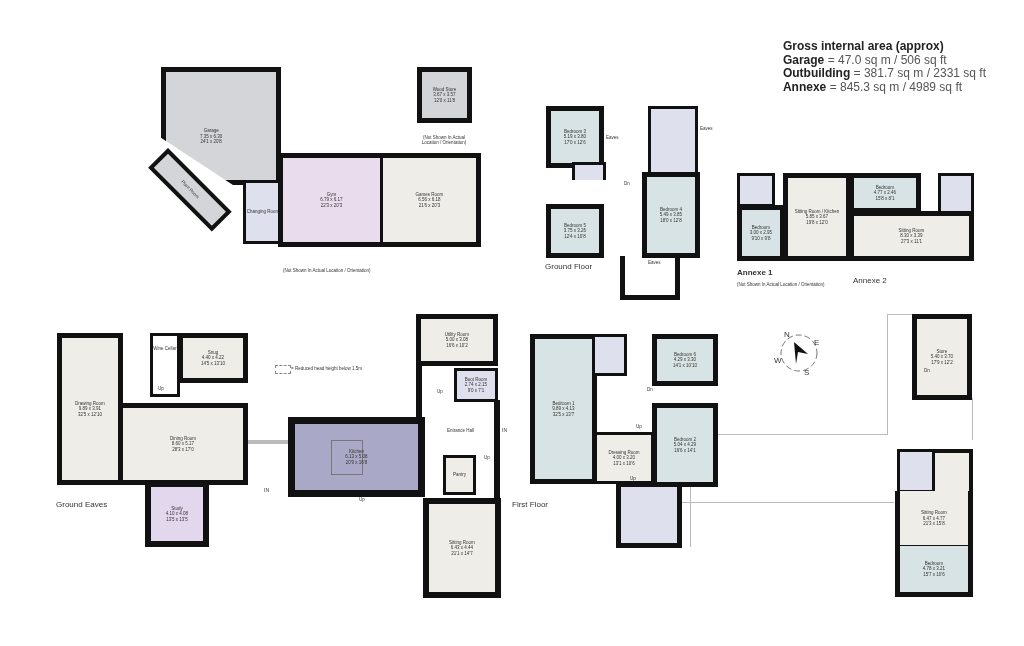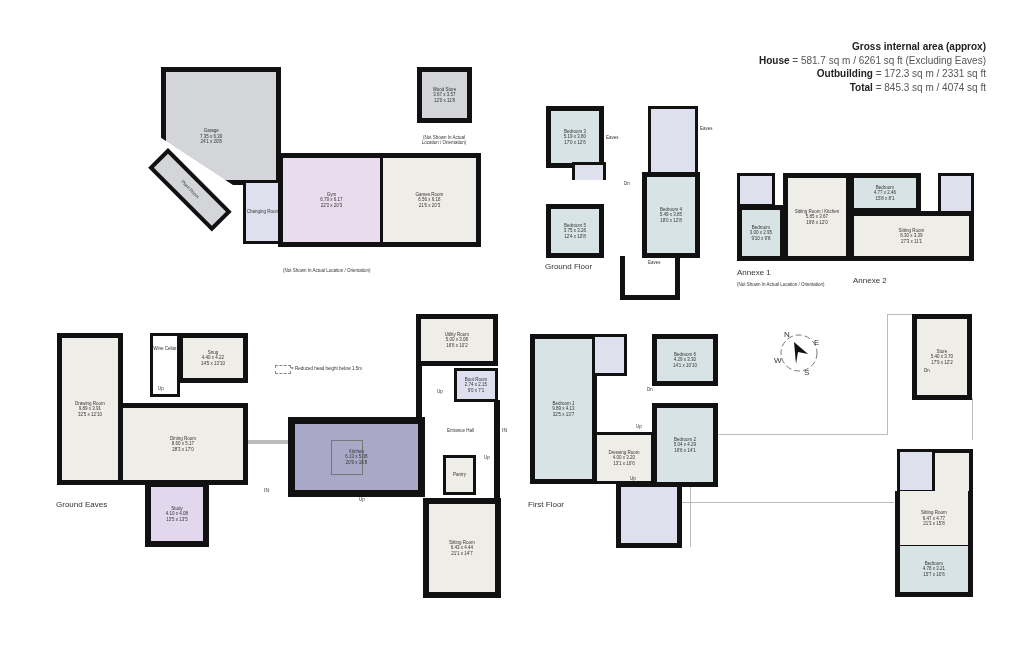--- a/index.html
+++ b/index.html
@@ -12,35 +12,35 @@
   .floor-label { position:absolute; font-size:8px; color:#333; }
   .note { position:absolute; font-size:4.5px; color:#333; white-space:nowrap; }
   .c-grey { background:#d3d5d8; }
   .c-cream { background:#efede8; }
   .c-pink { background:#e9dcec; }
   .c-blue { background:#d7e3e4; }
   .c-lav { background:#dfe0ee; }
   .c-kitchen { background:#a9a9c7; }
   .c-study { background:#e3d7ee; }
   .c-white { background:#ffffff; }
-  .gia { position:absolute; right:38px; top:40px; text-align:right; font-size:10px; line-height:13.5px; color:#555; }
+  .gia { position:absolute; right:38px; top:40px; font-size:12px; line-height:13.5px; color:#555; }
   .gia .h { font-weight:bold; color:#222; }
   .gia b { color:#222; }
   .hall { position:absolute; background:#ffffff; }
   .compass { position:absolute; }
   .legend-box { position:absolute; border:1px dashed #888; width:14px; height:7px; }
 </style>
 </head>
 <body>
 
 <div class="gia">
   <div class="h">Gross internal area (approx)</div>
-  <div><b>House</b><span> = 581.7 sq m / 6261 sq ft (Excluding Eaves)</span></div>
-  <div><b>Outbuilding</b><span> = 172.3 sq m / 2331 sq ft</span></div>
-  <div><b>Total</b><span> = 845.3 sq m / 4074 sq ft</span></div>
+  <div><b>Garage</b><span> = 47.0 sq m / 506 sq ft</span></div>
+  <div><b>Outbuilding</b><span> = 381.7 sq m / 2331 sq ft</span></div>
+  <div><b>Annexe</b><span> = 845.3 sq m / 4989 sq ft</span></div>
 </div>
 
 <div>
 
   <div class="abs c-grey" style="left:161px;top:67px;width:120px;height:118px;border:5px solid #111;box-sizing:border-box;clip-path:polygon(0 0,100% 0,100% 100%,60% 100%,0 60%);"></div>
   <div class="abs lbl" style="left:200px;top:128px;text-align:center;">
     <b>Garage</b>
     <b>7.35 x 6.30</b>
     <b>24'1 x 20'8</b>
   </div>
@@ -137,21 +137,21 @@
     </div>
   </div>
   <div class="room thin c-lav" style="left:938px;top:173px;width:36px;height:42px;"></div>
   <div class="room c-cream" style="left:849px;top:211px;width:125px;height:50px;">
     <div class="lbl">
       <b>Sitting Room</b>
       <b>8.30 x 3.39</b>
       <b>27'3 x 11'1</b>
     </div>
   </div>
-  <div class="floor-label" style="left:737px;top:268px;">Annexe 1</div>
+  <div class="floor-label" style="left:737px;top:268px;font-weight:bold;">Annexe 1</div>
   <div class="floor-label" style="left:853px;top:276px;">Annexe 2</div>
   <div class="note" style="left:737px;top:282px;">(Not Shown In Actual Location / Orientation)</div>
 </div>
 
 <div>
   <div class="room c-cream" style="left:57px;top:333px;width:66px;height:152px;">
     <div class="lbl">
       <b>Drawing Room</b>
       <b>9.89 x 3.91</b>
       <b>32'5 x 12'10</b>
@@ -259,21 +259,21 @@
   </div>
   <div class="room thin c-cream" style="left:594px;top:432px;width:60px;height:52px;">
     <div class="lbl">
       <b>Dressing Room</b>
       <b>4.00 x 3.20</b>
       <b>13'1 x 10'6</b>
     </div>
   </div>
   <div class="abs lbl" style="left:630px;top:476px;">Up</div>
   <div class="room c-lav" style="left:616px;top:482px;width:66px;height:66px;"></div>
-  <div class="floor-label" style="left:528px;top:500px;">First Floor</div>
+  <div class="floor-label" style="left:512px;top:500px;">First Floor</div>
 </div>
 
 <div class="abs" style="left:718px;top:434px;width:170px;height:1px;background:#bbb;"></div>
 <div class="abs" style="left:887px;top:314px;width:1px;height:121px;background:#bbb;"></div>
 <div class="abs" style="left:887px;top:314px;width:26px;height:1px;background:#bbb;"></div>
 <div class="abs" style="left:972px;top:398px;width:1px;height:42px;background:#bbb;"></div>
 <div class="abs" style="left:682px;top:502px;width:212px;height:1px;background:#bbb;"></div>
 <div class="abs" style="left:690px;top:487px;width:1px;height:60px;background:#bbb;"></div>
 
 <div class="compass" style="left:776px;top:330px;width:46px;height:46px;">

